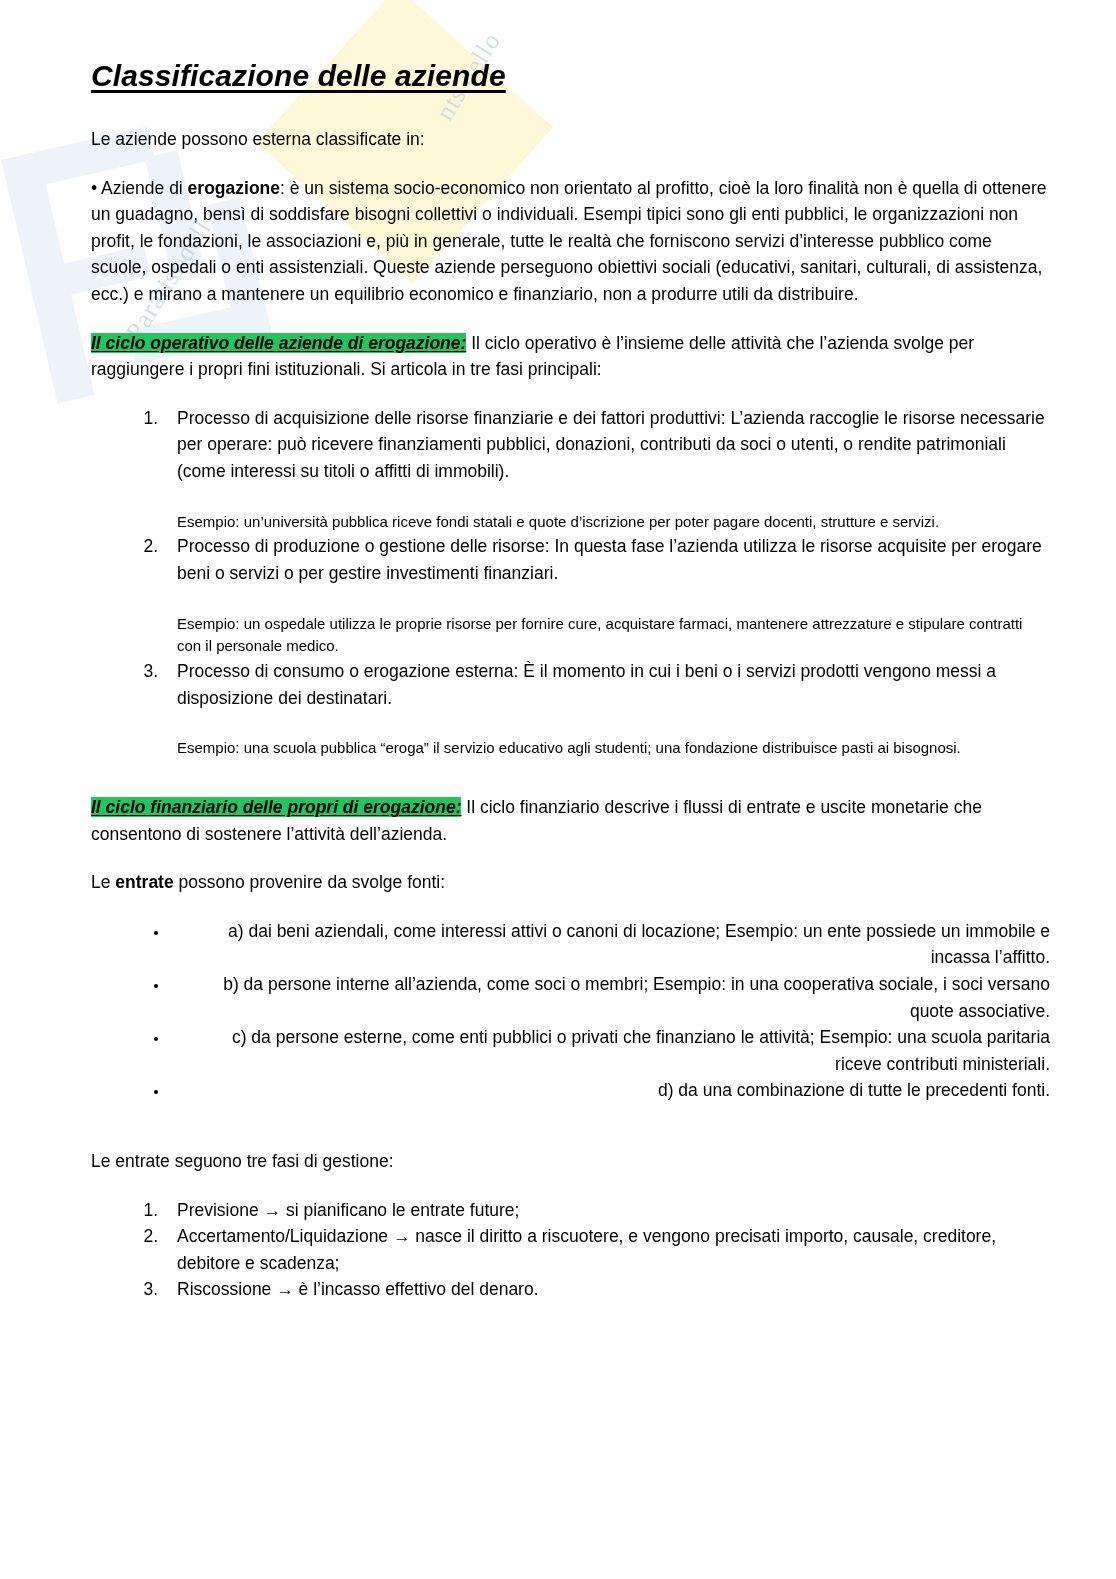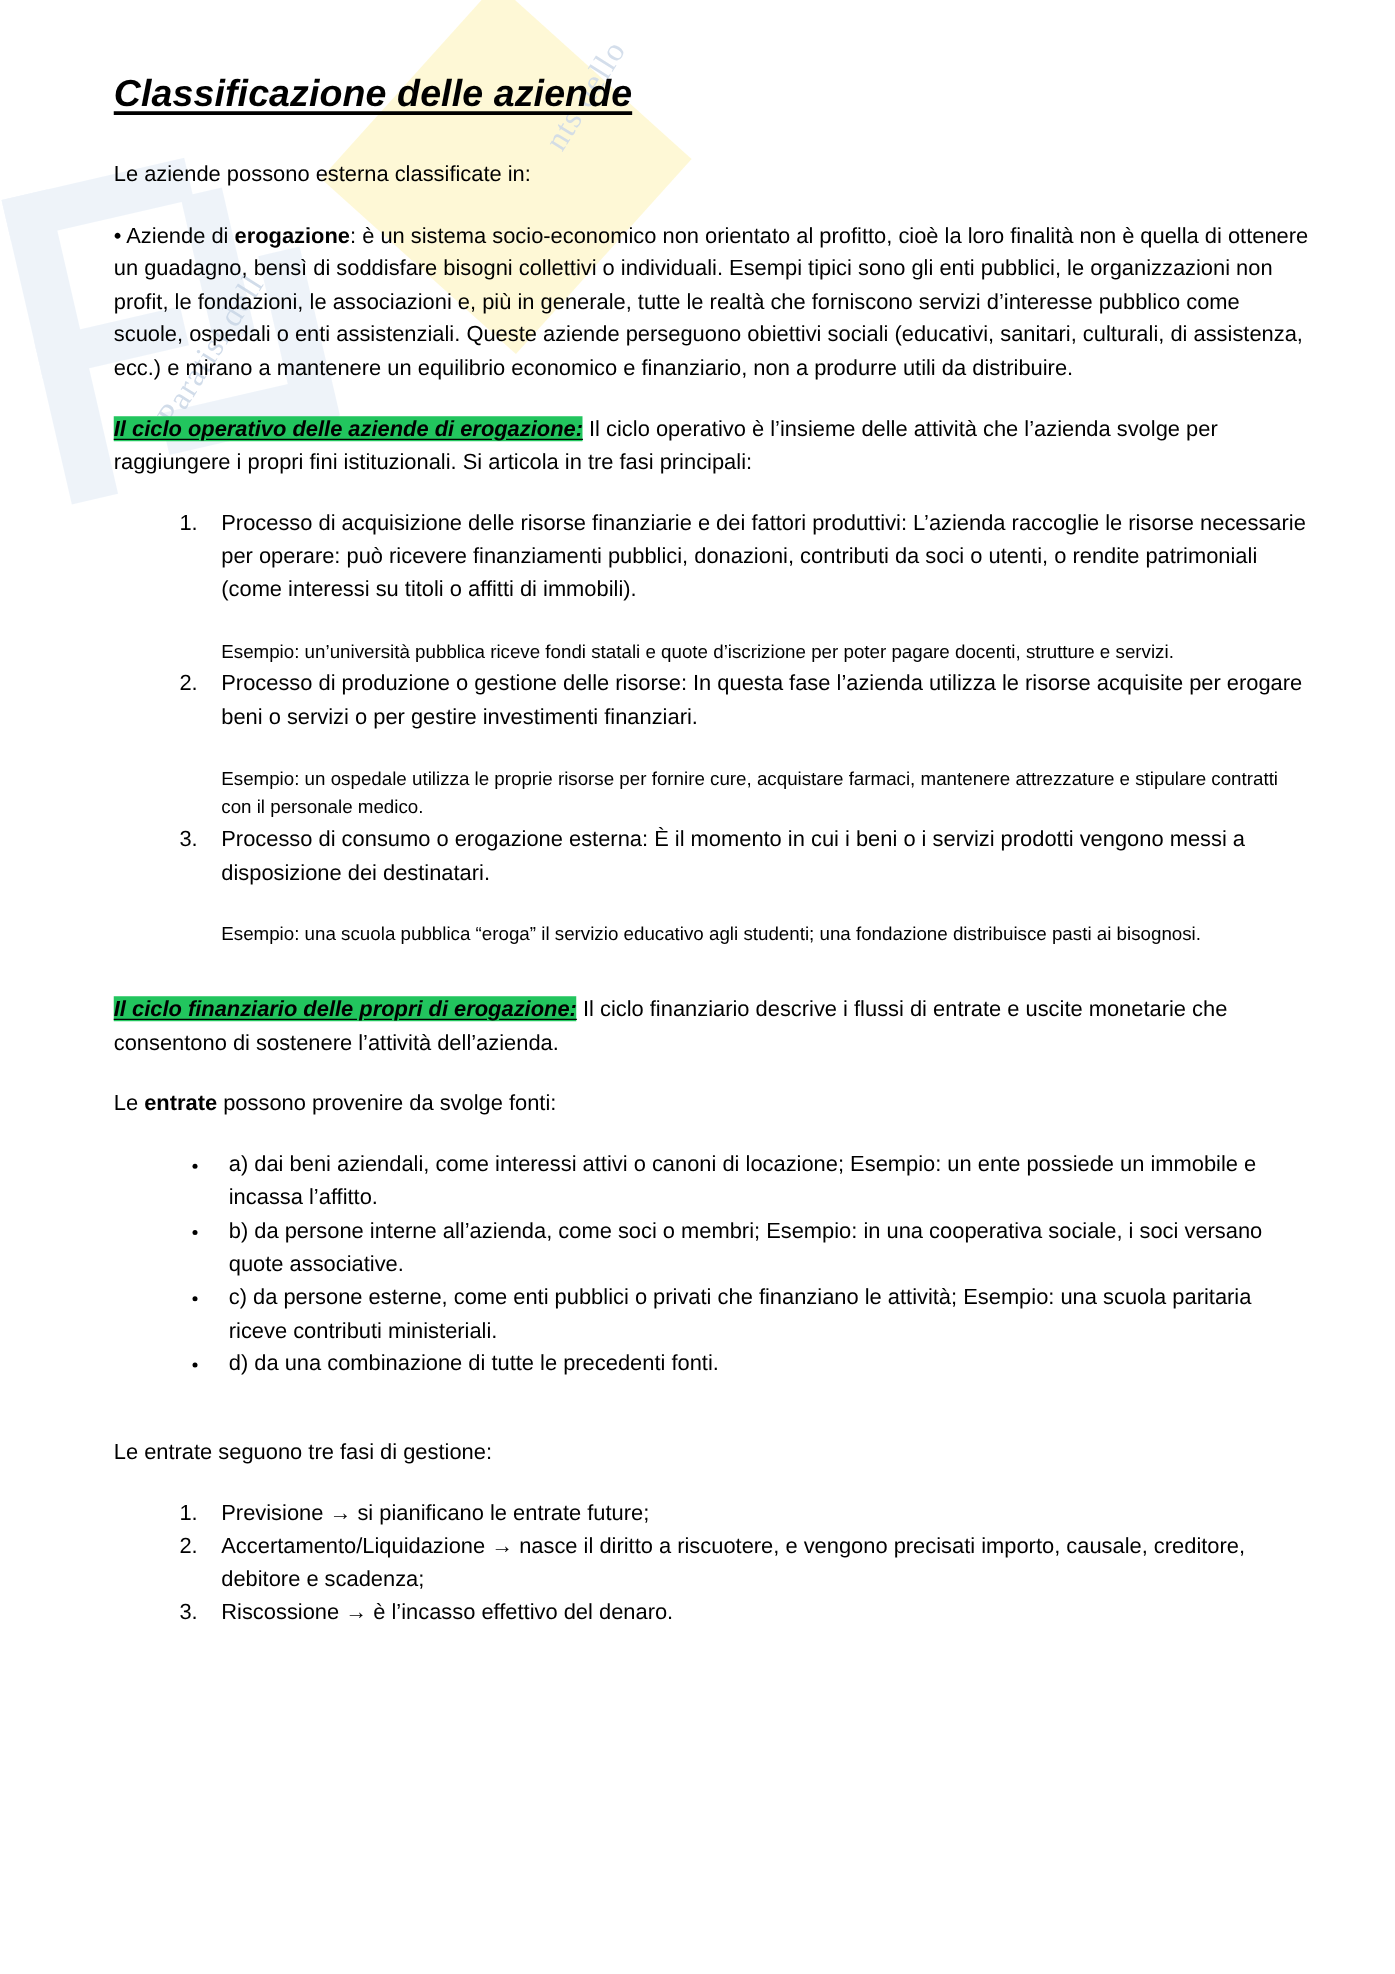--- a/index.html
+++ b/index.html
@@ -120,21 +120,21 @@
     text-underline-offset: 2px;
   }
 
   ol.num-list, ul.dot-list {
     margin: 0 0 20px 0;
     padding-left: 72px;
     font-size: 17.5px;
     line-height: 1.52;
   }
   ol.num-list { list-style: decimal; }
-  ul.dot-list { list-style: disc; padding-left: 78px; }
+  ul.dot-list { list-style: disc; padding-left: 78px; text-align: right; }
   ol.num-list > li, ul.dot-list > li {
     padding-left: 14px;
     margin-bottom: 0;
   }
   ol.num-list > li::marker { font-size: 17.5px; }
   ul.dot-list > li::marker { font-size: 13px; }
 
   .li-gap { margin-bottom: 30px; }
   .sub-example {
     margin: 26px 0 0 0;

